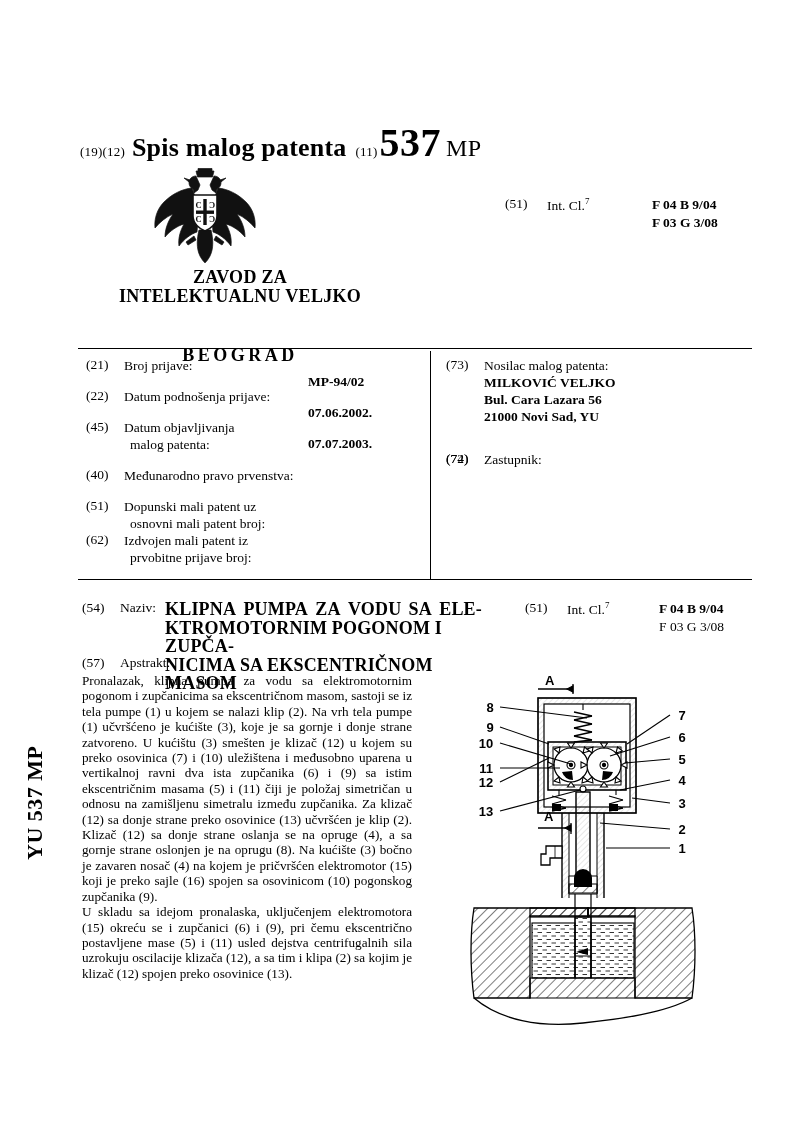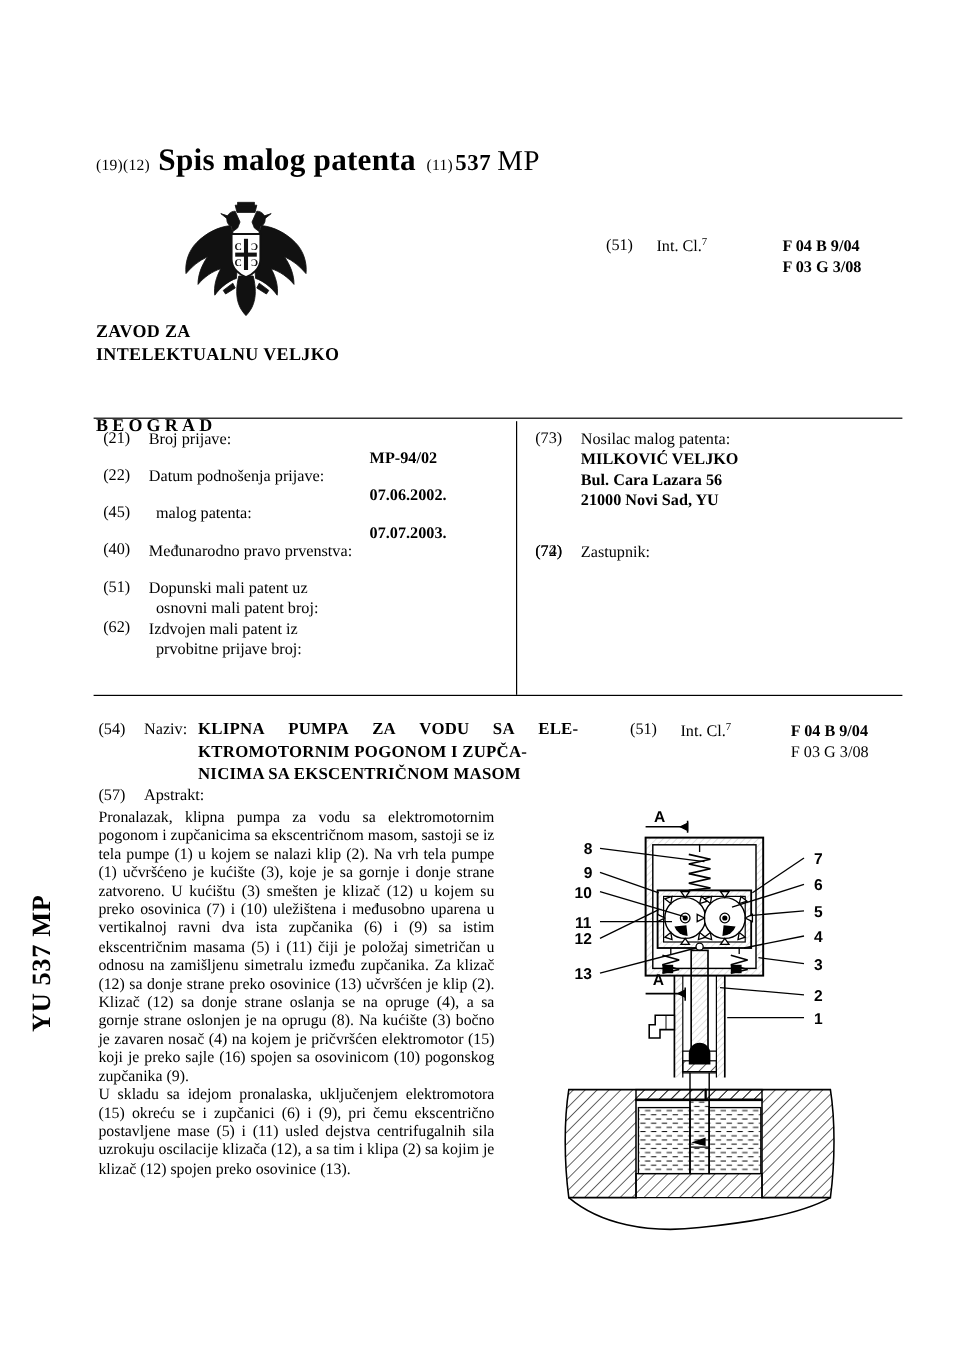--- a/index.html
+++ b/index.html
@@ -39,21 +39,21 @@
     letter-spacing: .6px;
     margin: 0 7px 0 6px;
   }
   .doc-title {
     font-size: 26px;
     font-weight: bold;
     margin: 0 9px 0 7px;
     letter-spacing: .2px;
   }
   .doc-number {
-    font-size: 19px;
+    font-size: 40px;
     font-weight: bold;
     letter-spacing: .5px;
     margin-left: 2px;
   }
   .doc-number-suffix {
     font-size: 24px;
     font-weight: normal;
     letter-spacing: .5px;
     margin-left: 5px;
   }
@@ -62,21 +62,22 @@
   .emblem {
     position: absolute;
     left: 152px; top: 168px;
     width: 106px; height: 104px;
   }
 
   .office {
     position: absolute;
     left: 80px; top: 268px;
     width: 320px;
-    font-size: 15px;
+    text-align: center;
+    font-size: 18px;
     font-weight: bold;
     line-height: 19px;
     letter-spacing: .3px;
   }
   .office .spaced { letter-spacing: 3.5px; margin-top: 40px; }
 
   
   .intcl-top {
     position: absolute;
     left: 505px; top: 196px;
@@ -134,21 +135,21 @@
     position: absolute;
     left: 82px; top: 600px;
     width: 400px;
     font-size: 13.5px;
   }
   .naziv .nnum { position: absolute; left: 0; top: 0; }
   .naziv .nlbl { position: absolute; left: 38px; top: 0; }
   .naziv .ntitle {
     margin-left: 83px;
     font-weight: bold;
-    font-size: 14px;
+    font-size: 18px;
     line-height: 18.5px;
     letter-spacing: .2px;
   }
   .naziv .ntitle .jl {
     display: flex;
     justify-content: space-between;
   }
 
   
   .intcl-mid {
@@ -286,20 +287,21 @@
 
       <div class="lrow">
         <span class="lnum">(22)</span>
         <div class="ltxt">Datum podnošenja prijave:</div>
         <span class="lval">07.06.2002.</span>
       </div>
 
       <div class="lrow">
         <span class="lnum">(45)</span>
         <div class="ltxt">
+          <div>Datum objavljivanja</div>
           <div style="padding-left:6px">malog patenta:</div>
         </div>
         <span class="lval" style="top:17px">07.07.2003.</span>
       </div>
 
       <div class="lrow">
         <span class="lnum">(40)</span>
         <div class="ltxt">Međunarodno pravo prvenstva:</div>
       </div>
 

